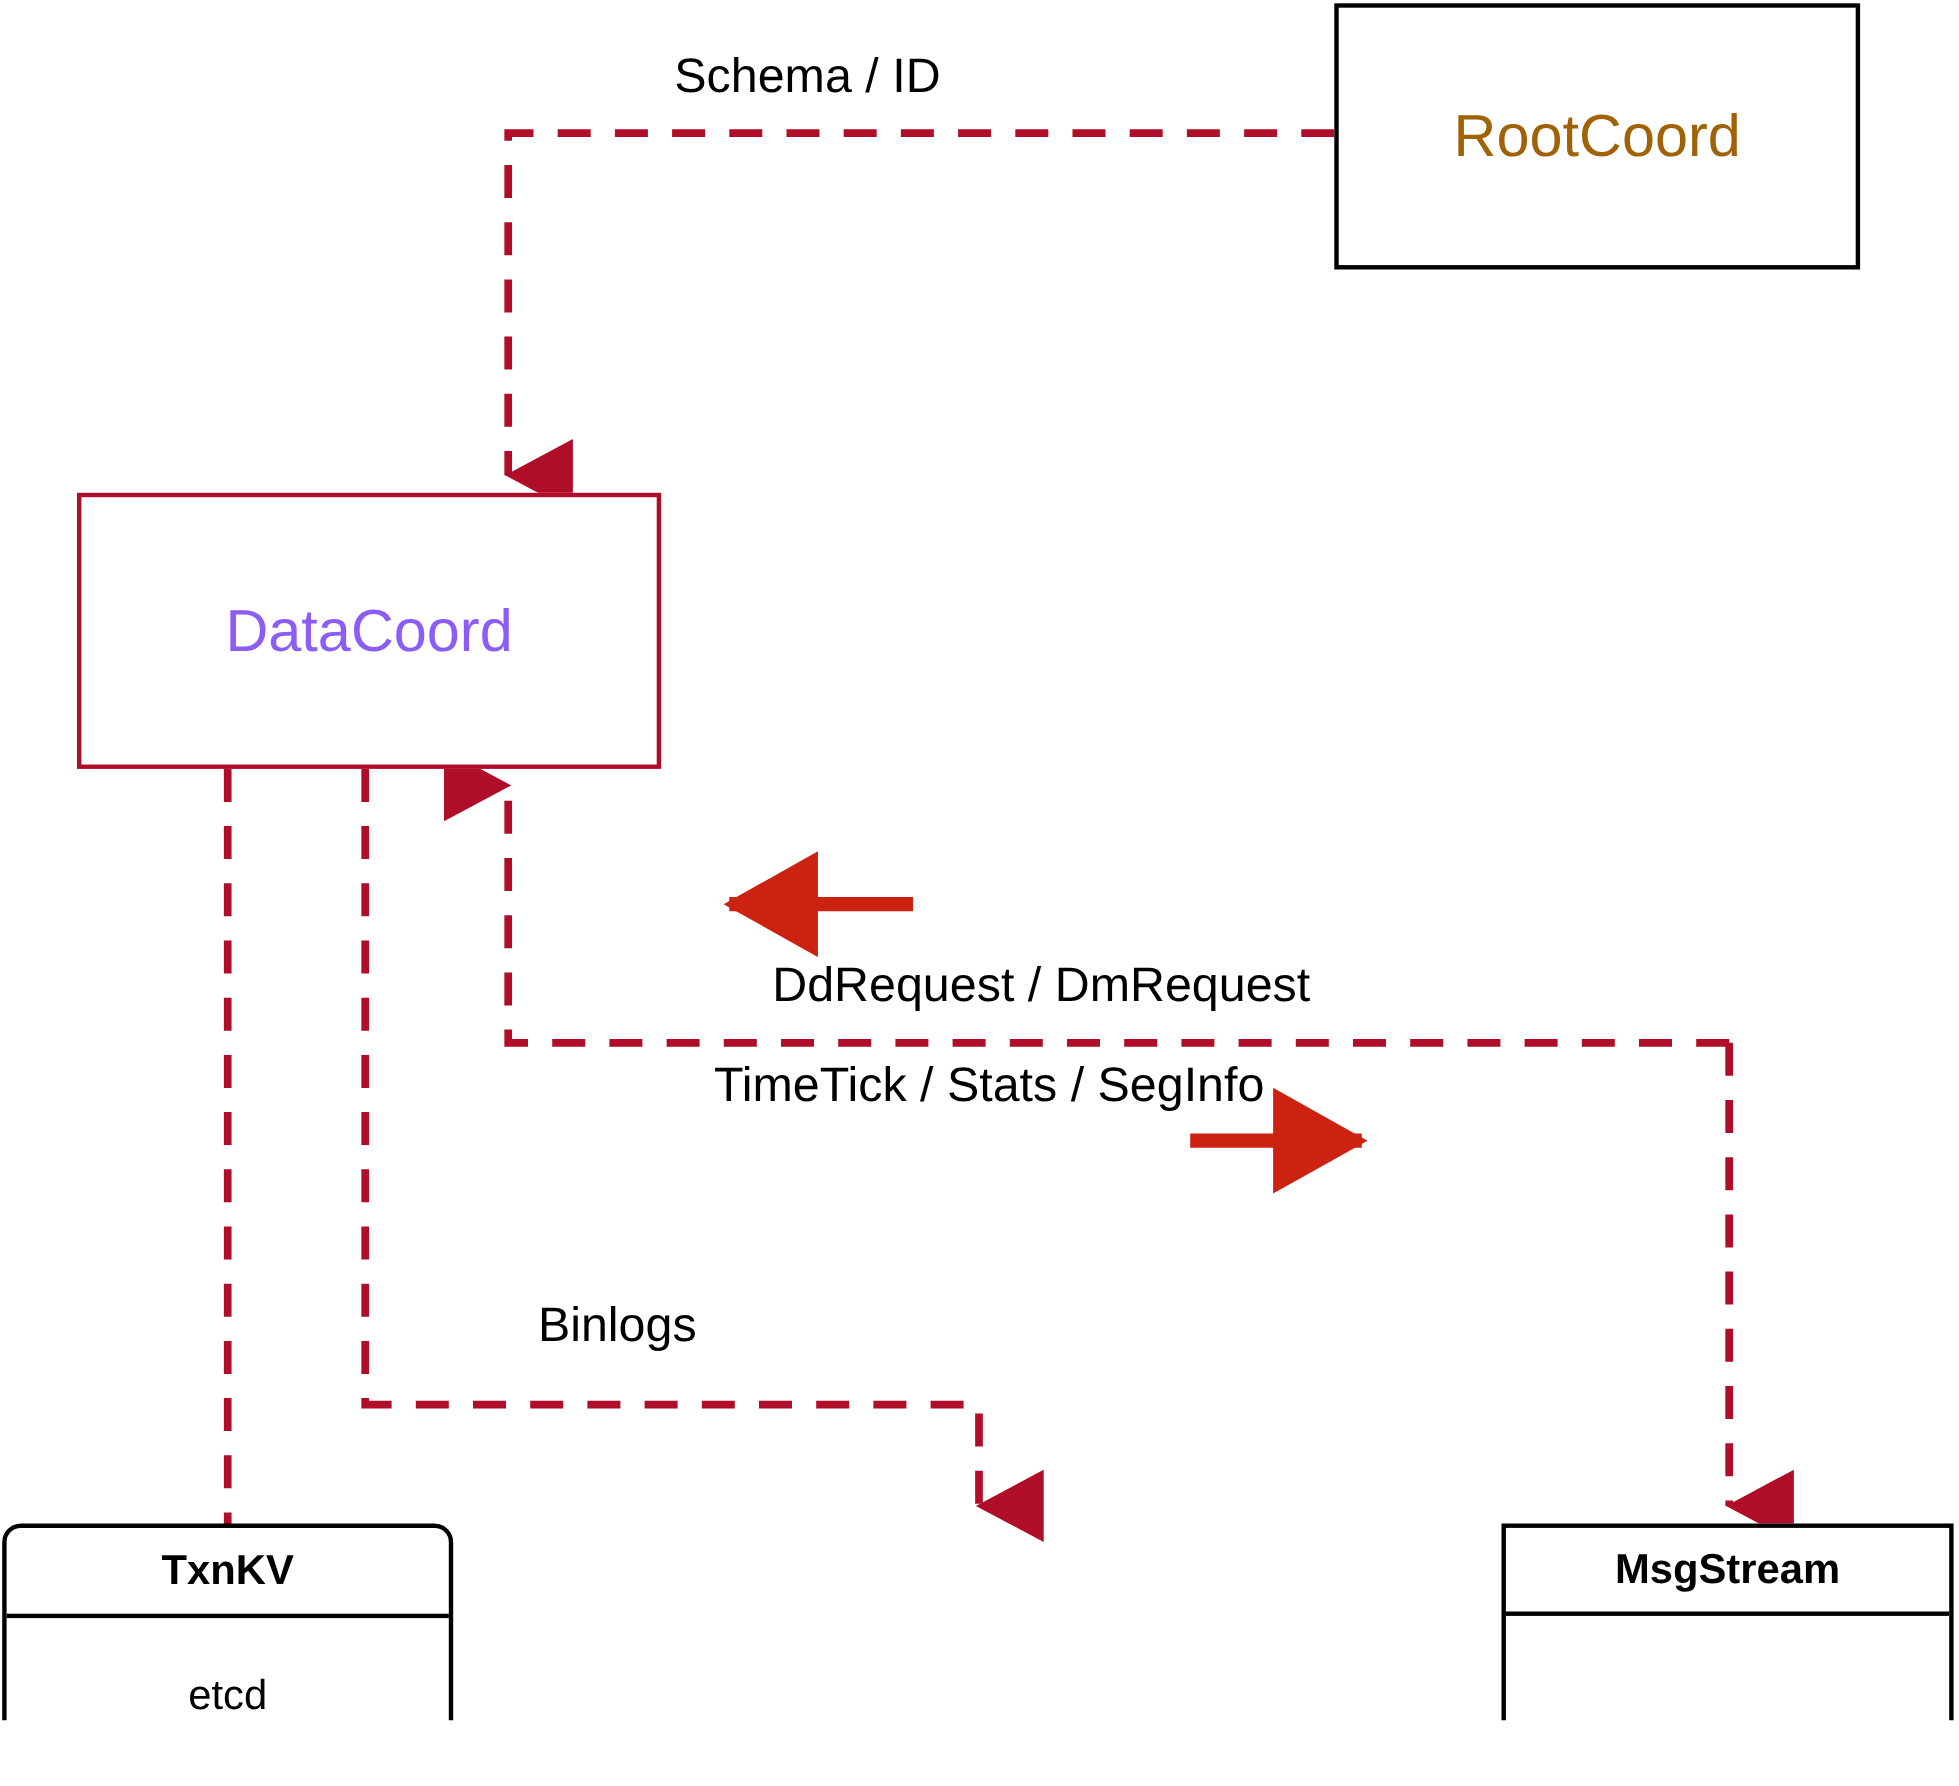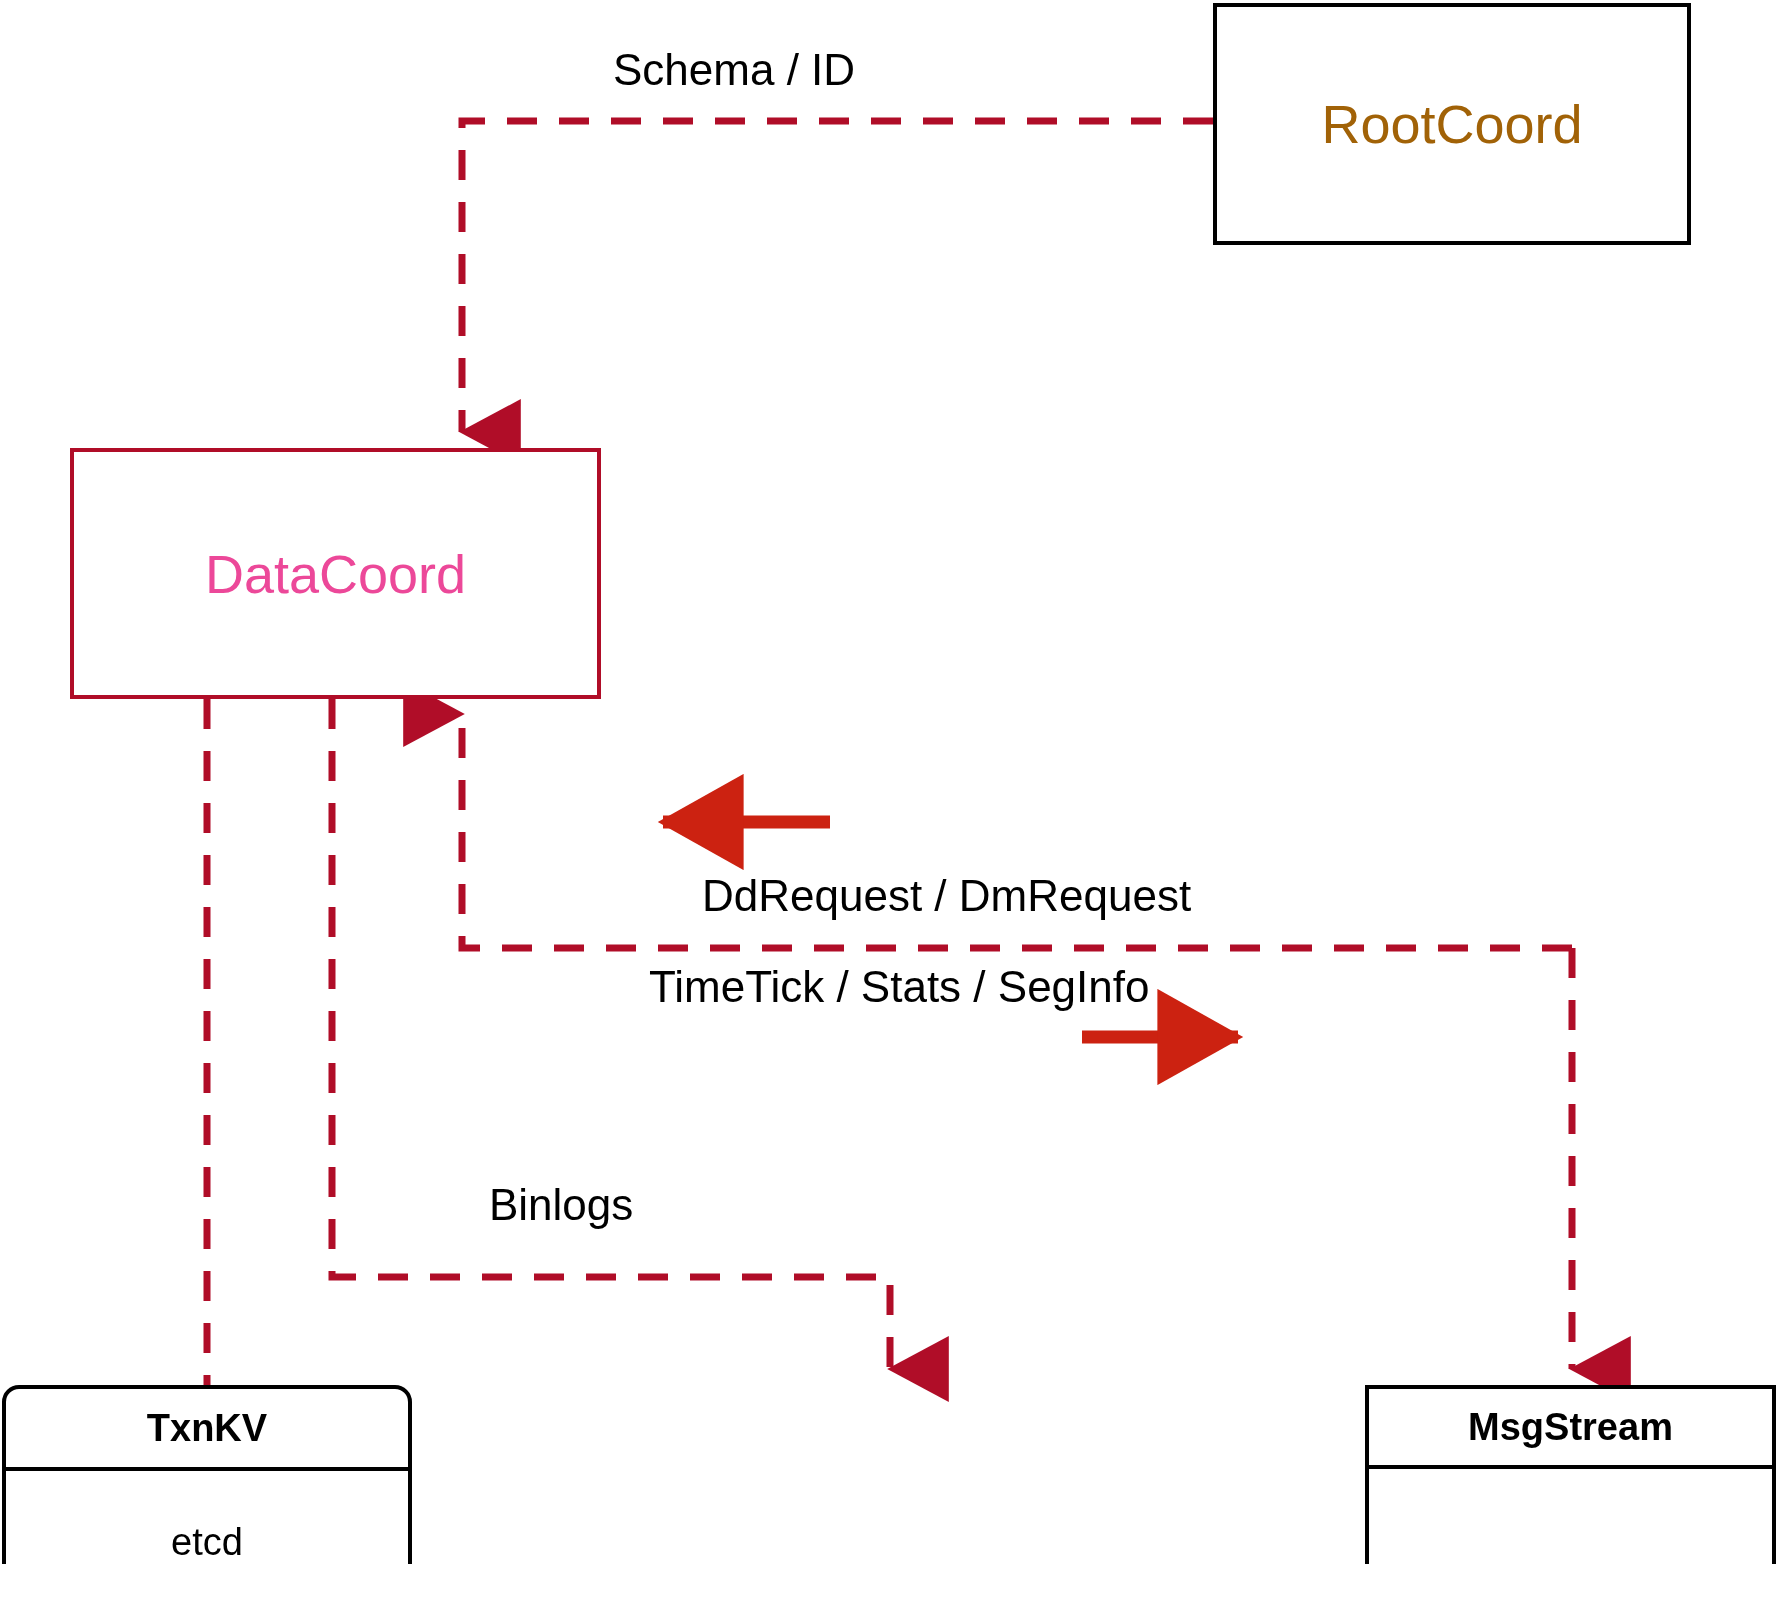--- a/index.html
+++ b/index.html
@@ -43,21 +43,21 @@
     justify-content: center;
   }
   .node-title-plain {
     font-size: 54px;
     color: #a16207;
     letter-spacing: 0px;
     white-space: nowrap;
   }
   .node-title-accent {
     font-size: 54px;
-    color: #ec4899;
+    color: #8b5cf6;
     letter-spacing: 0px;
     white-space: nowrap;
   }
   .node-split {
     border: 4px solid #000000;
     display: flex;
     flex-direction: column;
     padding: 0;
   }
   .split-head {

